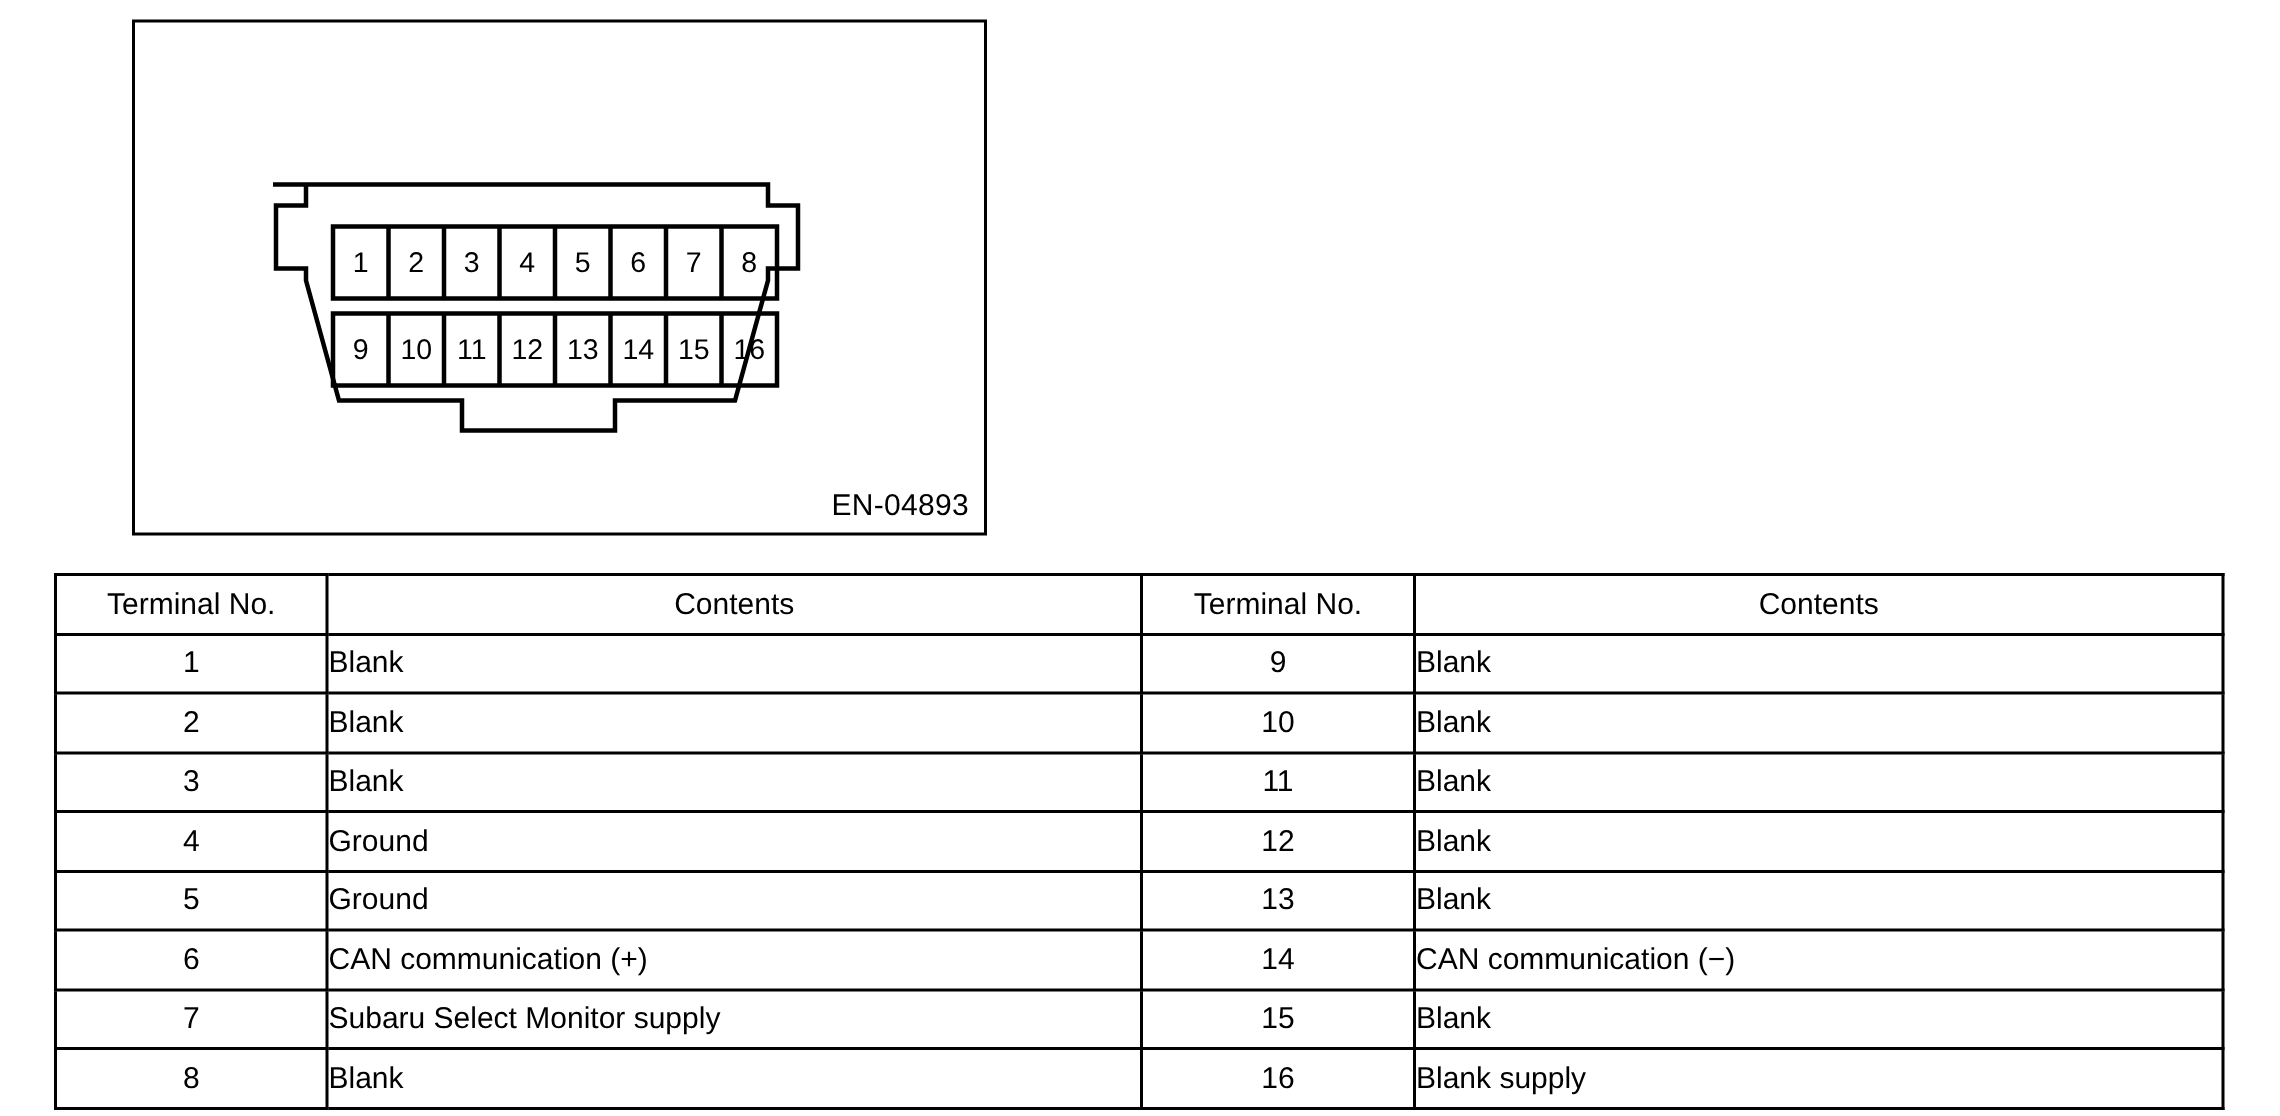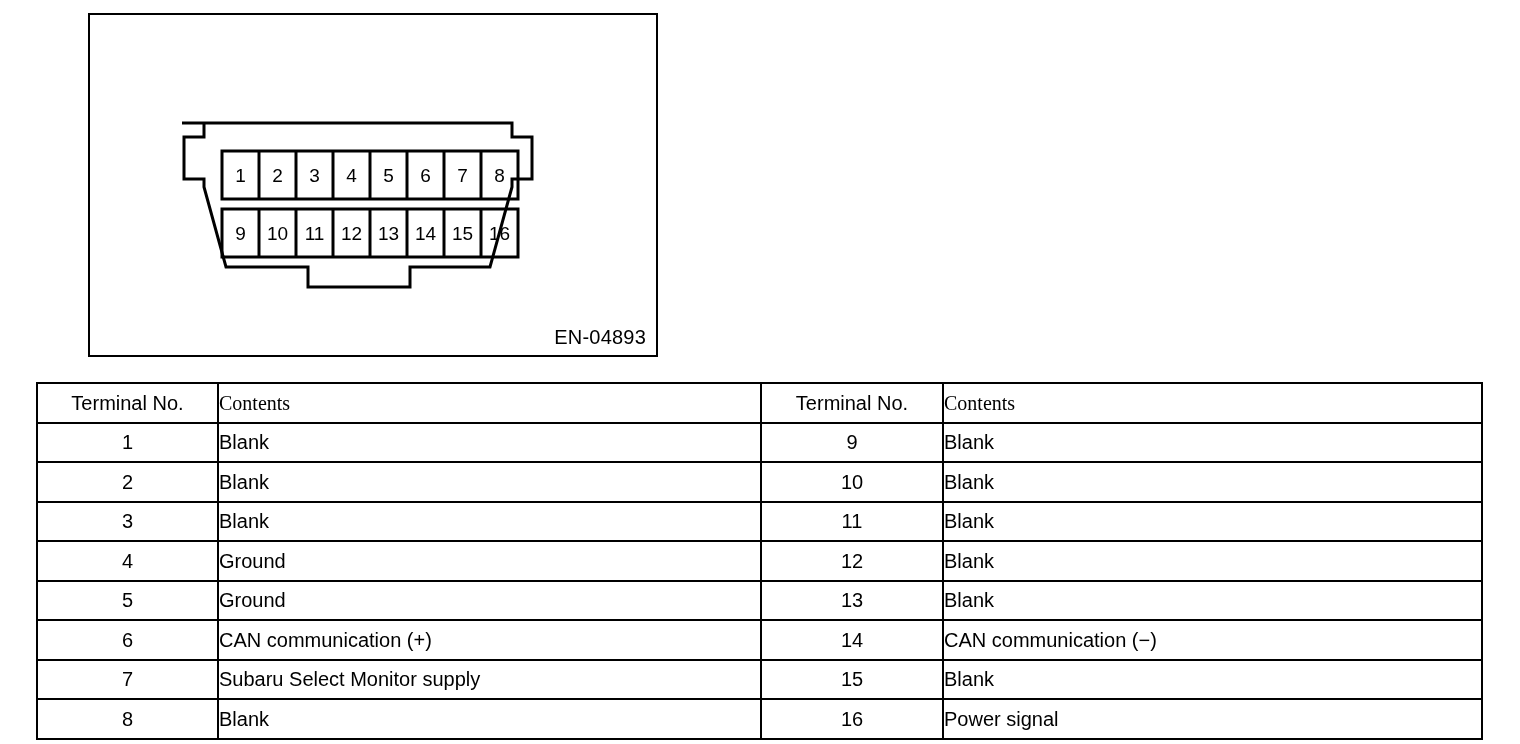--- a/index.html
+++ b/index.html
@@ -72,21 +72,21 @@
     padding: 0;
     height: 37.5px;
     font-weight: normal;
     font-size: 20px;
     line-height: 1;
   }
   .col-term { width: 179px; text-align: center; }
   .col-cont { width: 541px; text-align: left; padding-left: 10px; }
   .col-term2 { width: 180px; text-align: center; }
   .col-cont2 { width: 537px; text-align: left; padding-left: 10px; }
-  .hdr-cont { text-align: left; padding-left: 0; font-family: Liberation Serif, serif; }
+  .hdr-cont { text-align: center; padding-left: 0; }
 </style>
 </head>
 <body>
 
 <div id="figure-panel">
 
   <svg id="connector-svg" width="420" height="180" viewBox="0 0 420 180">
 
     <path d="M 22 8
              L 352 8
@@ -208,16 +208,16 @@
     <tr>
       <td class="col-term">7</td>
       <td class="col-cont">Subaru Select Monitor supply</td>
       <td class="col-term2">15</td>
       <td class="col-cont2">Blank</td>
     </tr>
     <tr>
       <td class="col-term">8</td>
       <td class="col-cont">Blank</td>
       <td class="col-term2">16</td>
-      <td class="col-cont2">Power signal</td>
+      <td class="col-cont2">Blank supply</td>
     </tr>
   </tbody>
 </table>
 
 </body></html>

